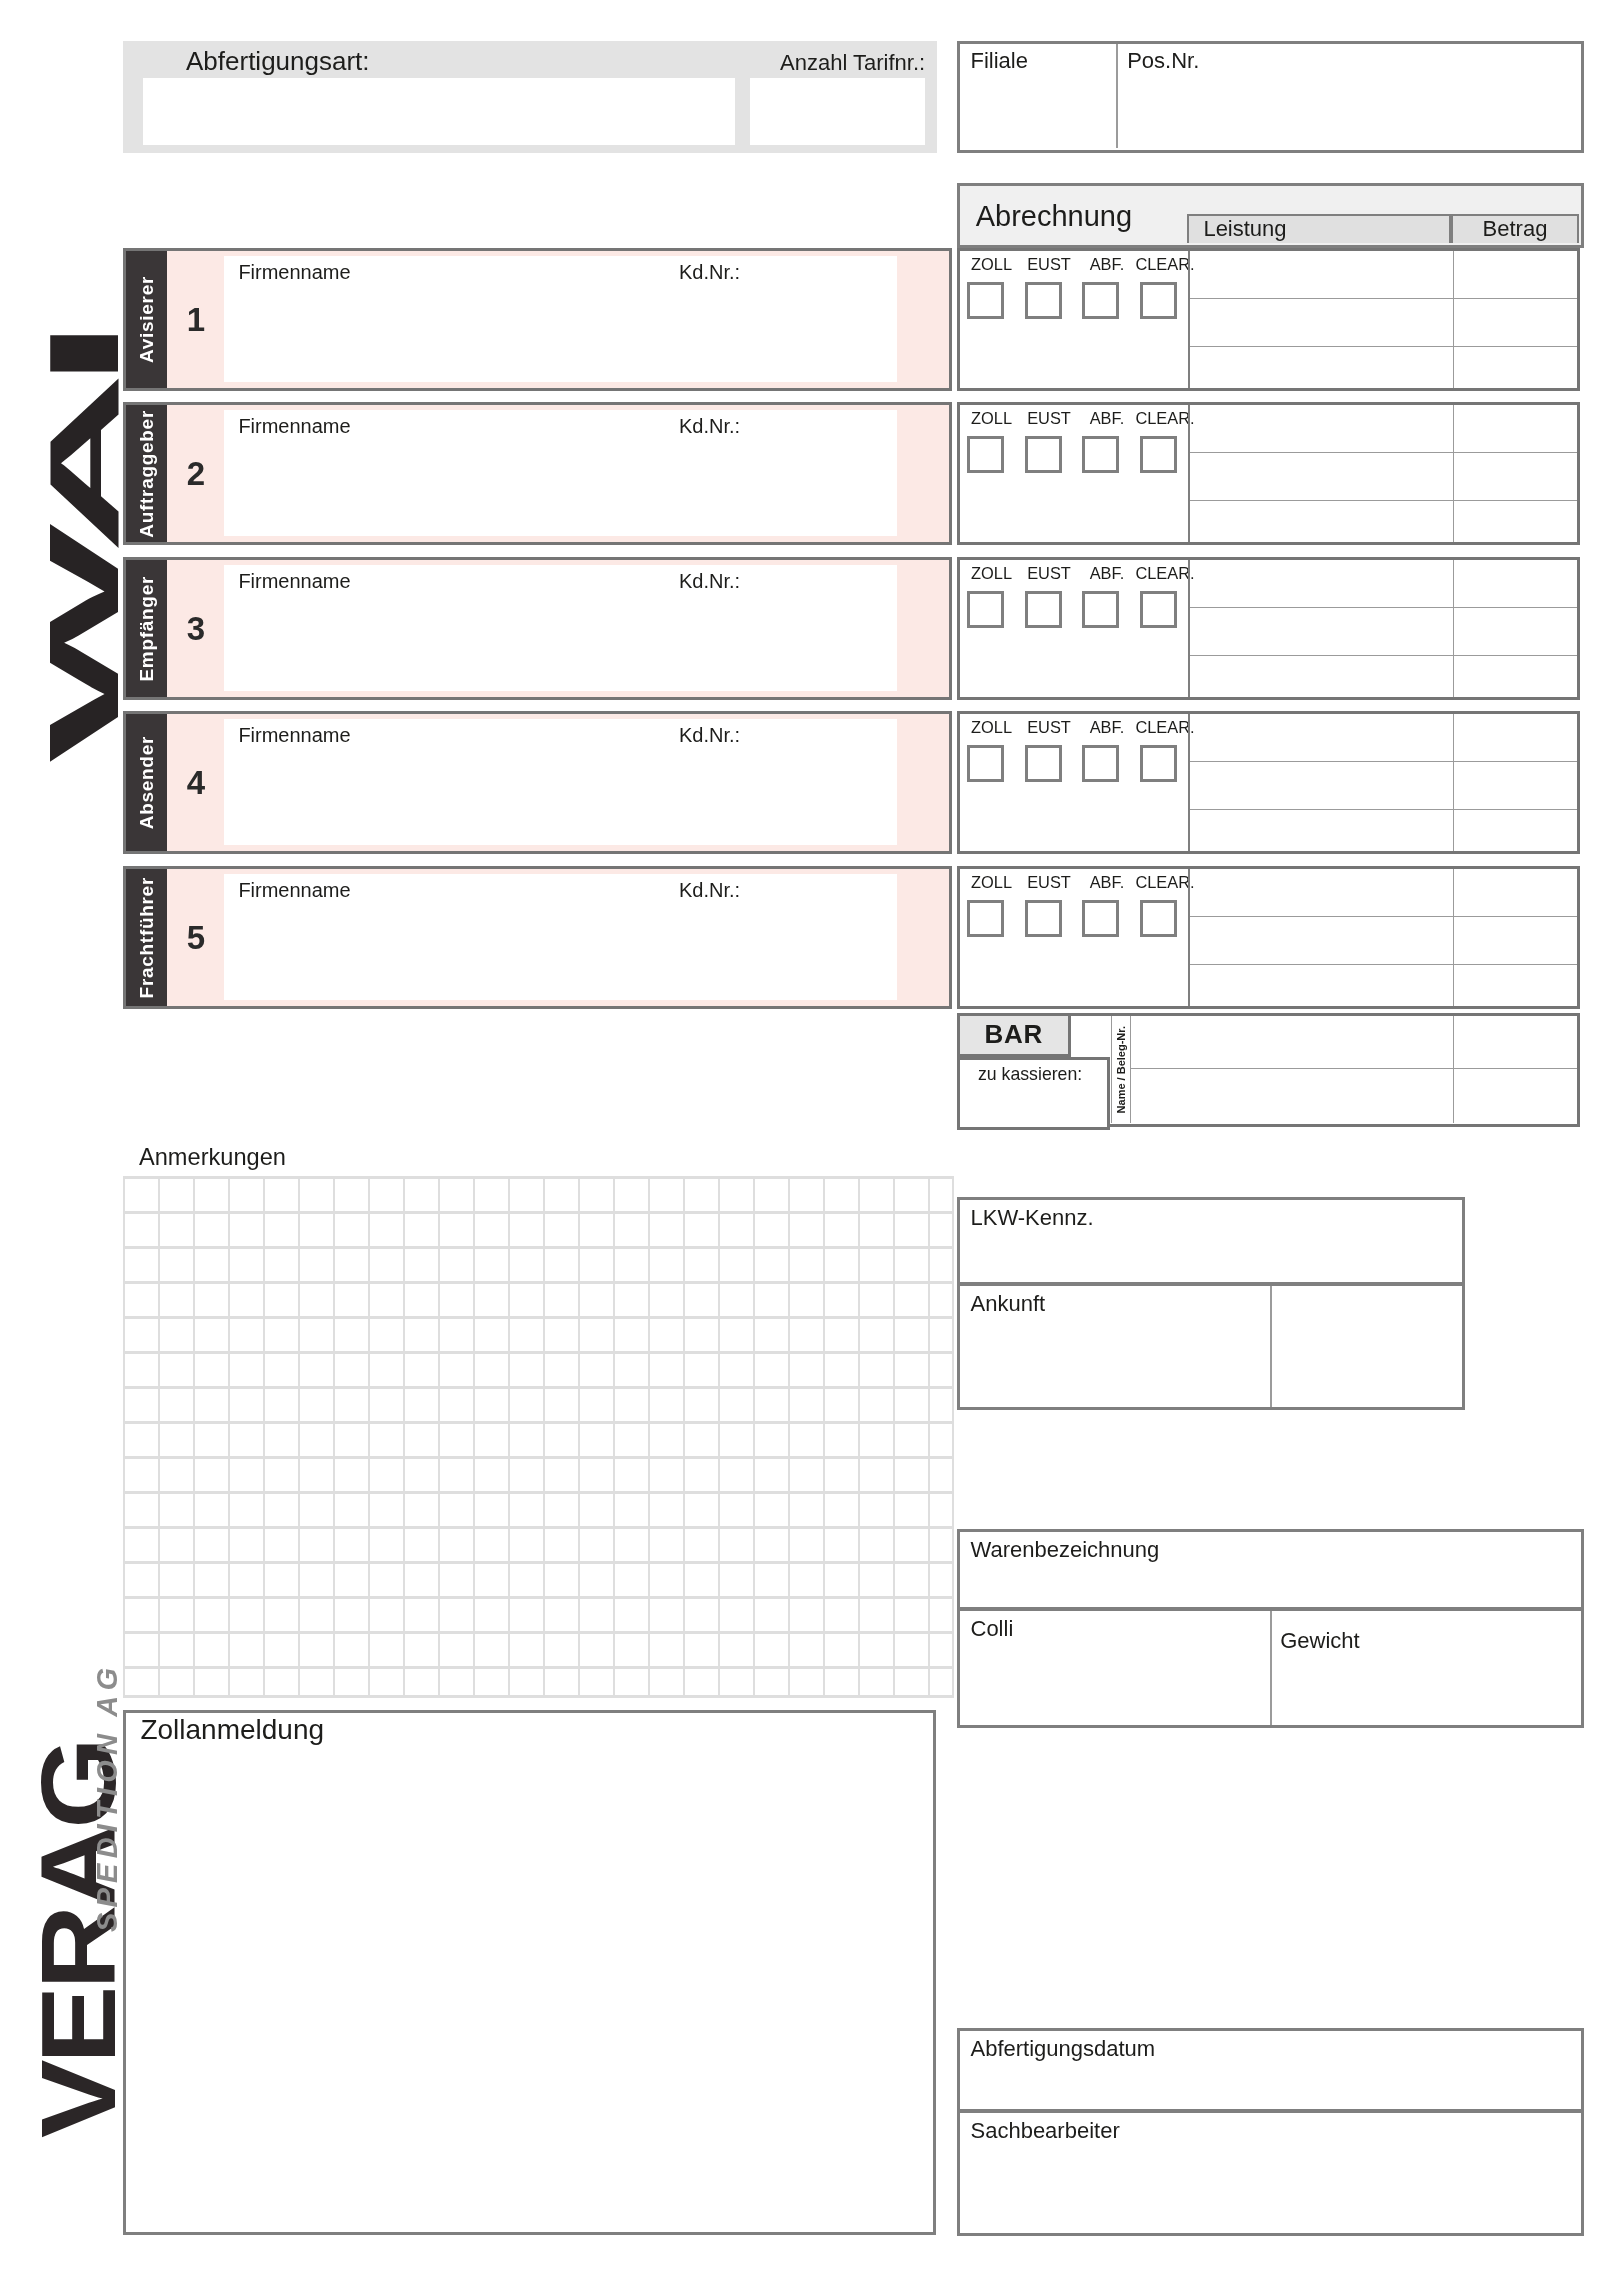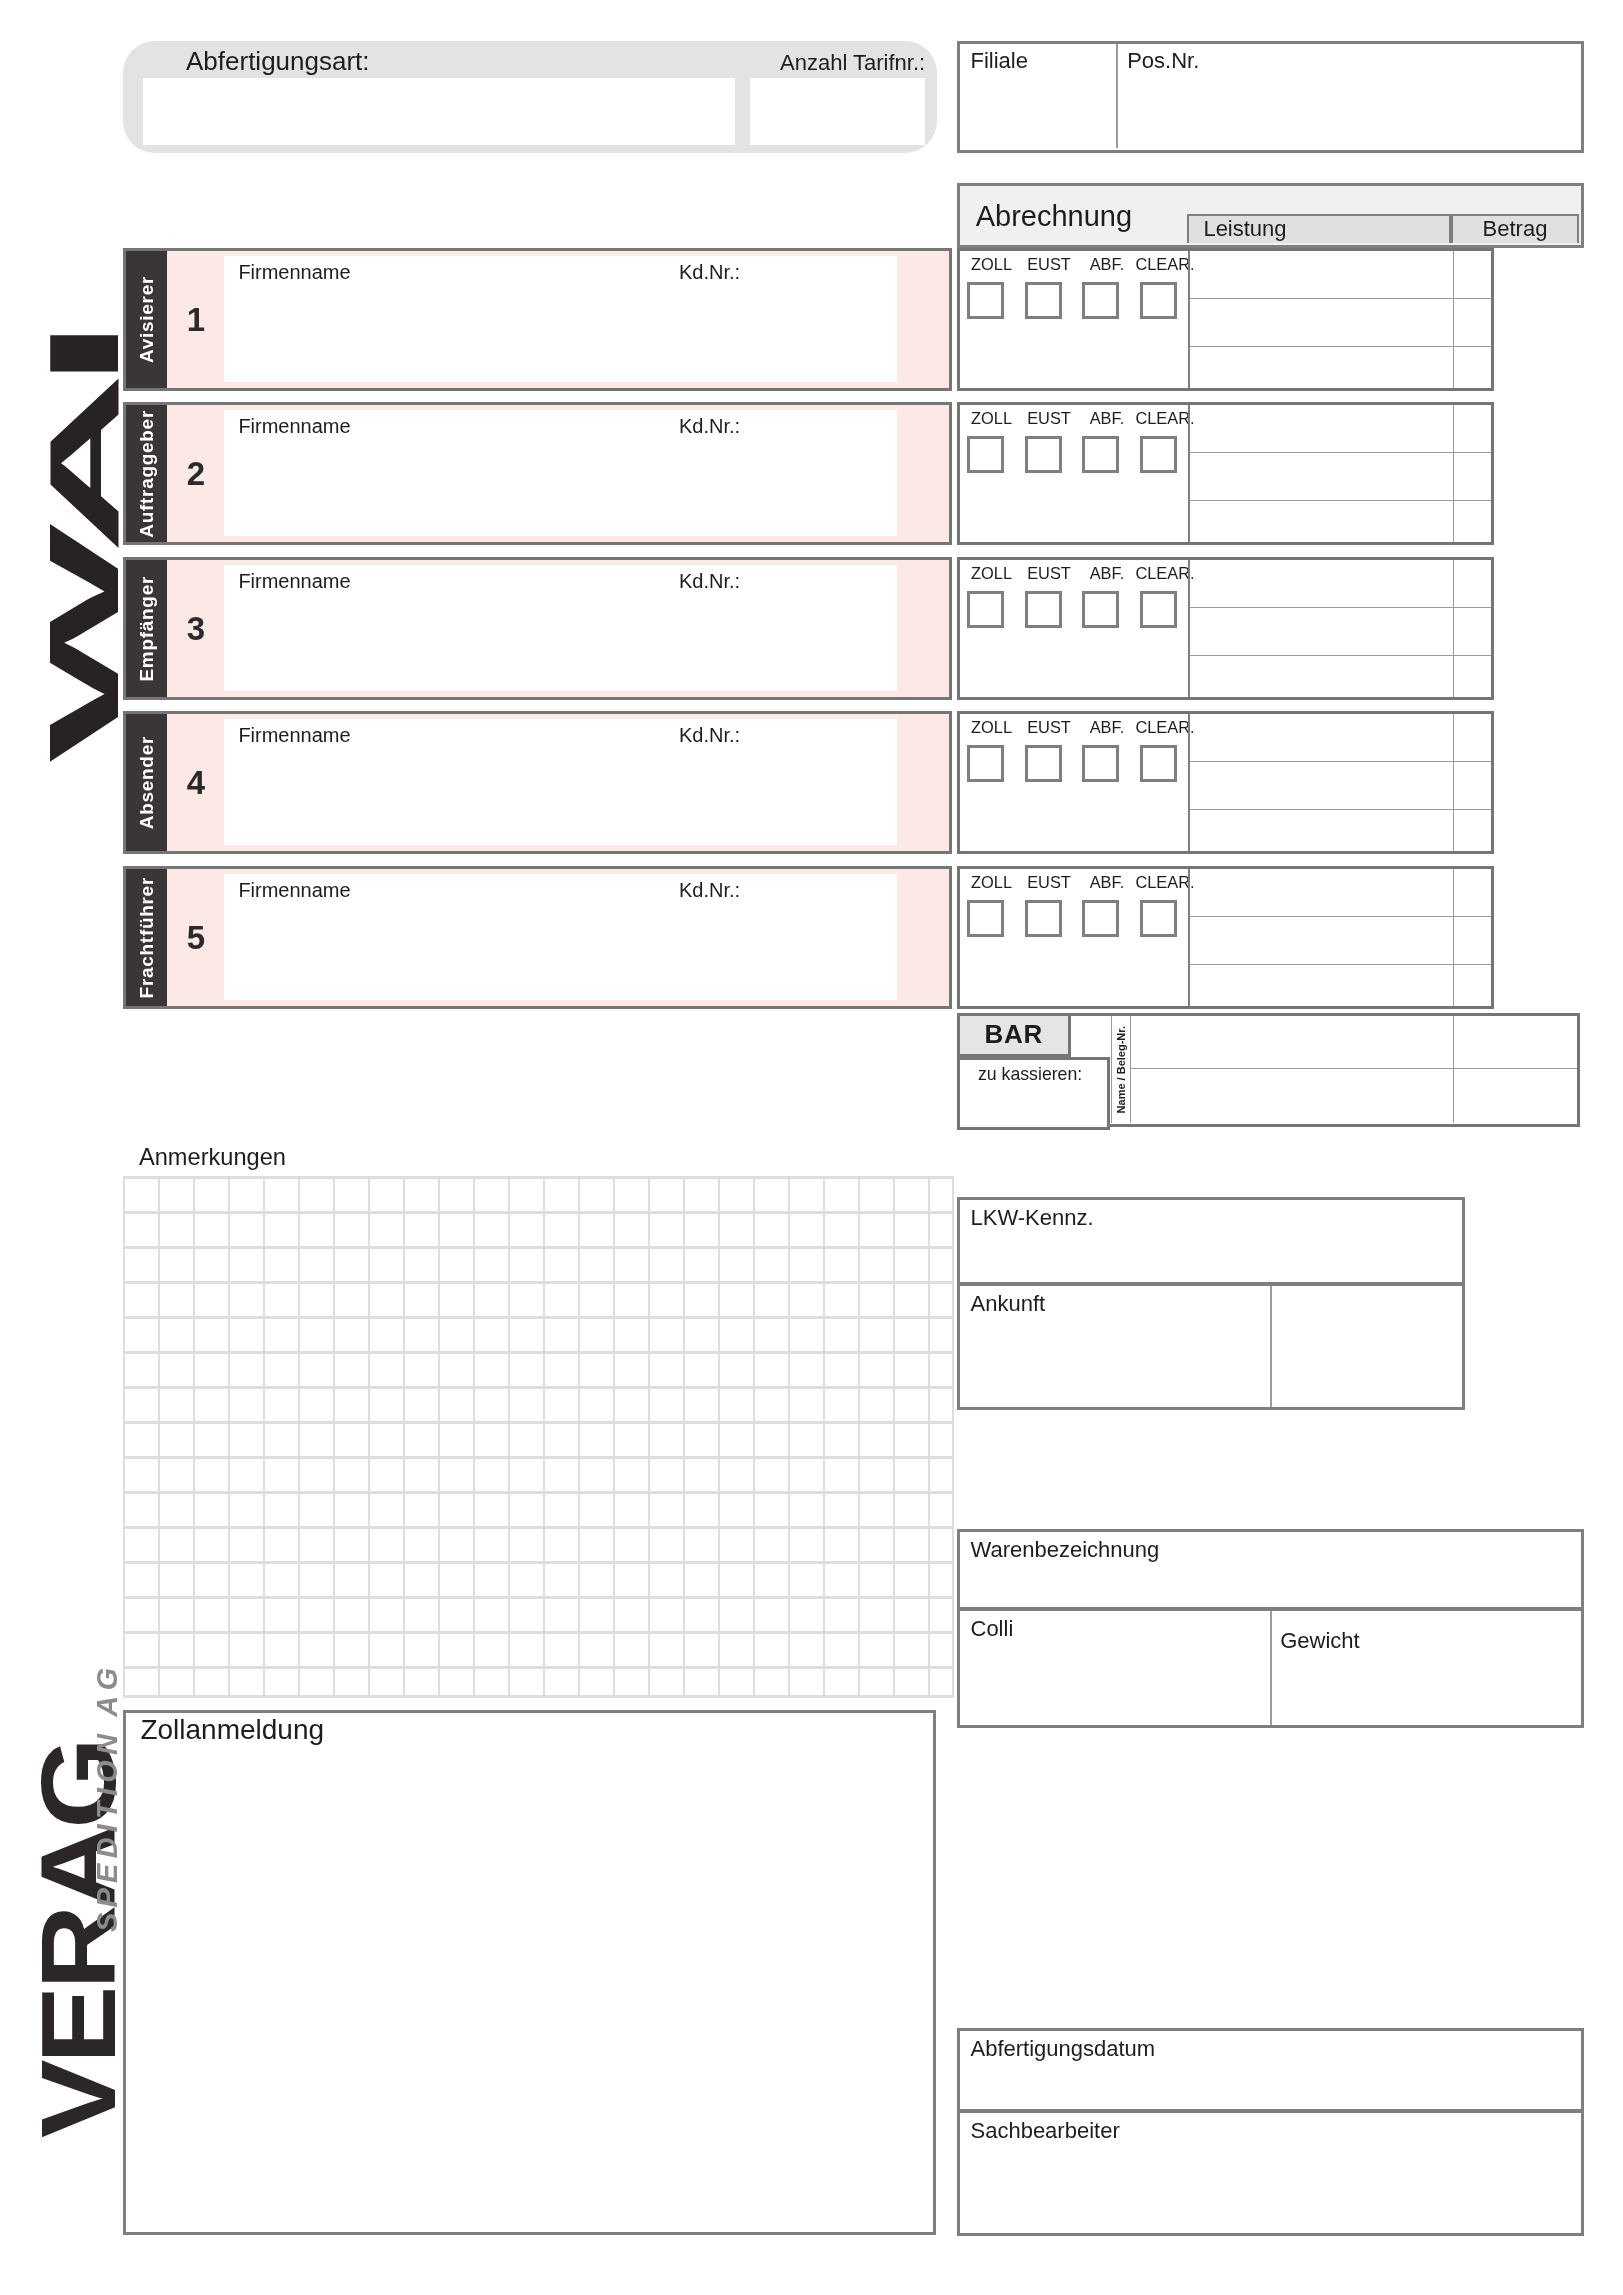--- a/index.html
+++ b/index.html
@@ -51,21 +51,21 @@
     display:flex;align-items:center;justify-content:center;
     font-size:33px;font-weight:900;color:#2a2a2a;
   }
   .firm-box{
     position:absolute;left:98px;top:5.2px;width:673px;height:126px;background:#ffffff;
   }
   .flabel{position:absolute;top:5.2px;left:14.4px;font-size:20px;color:#1d1d1b;}
   .flabel.kd{left:455px;}
   
   .group-right{
-    left:957px;width:537px;height:143px;
+    left:957px;width:623px;height:143px;
     border:3.3px solid #757575;background:#ffffff;
   }
   .cbl{position:absolute;top:3.9px;font-size:16.4px;text-align:center;color:#1d1d1b;}
   .cb{
     position:absolute;top:31px;width:37px;height:37px;box-sizing:border-box;
     border:3.9px solid #7f7f7f;background:#ffffff;
   }
   .vl-main{position:absolute;top:0;width:2px;height:137px;background:#7f7f7f;left:228px;}
   .vl-thin{position:absolute;top:0;width:1.3px;height:137px;background:#9b9b9b;left:493px;}
   .hl{position:absolute;left:230px;right:0;height:1.3px;background:#9b9b9b;}
@@ -91,21 +91,21 @@
 <div class="abs" style="left:34px;top:762px;">
   <div class="wai">WAI</div>
 </div>
 <div class="abs" style="left:26px;top:2138px;">
   <div class="verag">VERAG</div>
 </div>
 <div class="abs" style="left:93px;top:1932px;">
   <div class="spedition">SPEDITION AG</div>
 </div>
 
-<div class="abs panel-gray" style="left:123px;top:41px;width:814px;height:112px;border-radius:32px;">
+<div class="abs panel-gray" style="left:123px;top:41px;width:814px;height:112px;">
   <span class="lbl" style="left:63px;top:5.2px;font-size:26px;">Abfertigungsart:</span>
   <span class="lbl" style="right:11.8px;top:9.2px;font-size:22px;">Anzahl Tarifnr.:</span>
   <div class="abs" style="left:19.6px;top:37px;width:592px;height:67px;background:#ffffff;"></div>
   <div class="abs" style="left:627px;top:37px;width:175px;height:67px;background:#ffffff;"></div>
 </div>
 
 <div class="abs box" style="left:957px;top:41px;width:627px;height:112px;">
   <div class="abs" style="left:0;top:0;width:156px;height:104px;">
     <span class="lbl" style="left:10.5px;top:3.9px;font-size:22px;">Filiale</span>
   </div>

